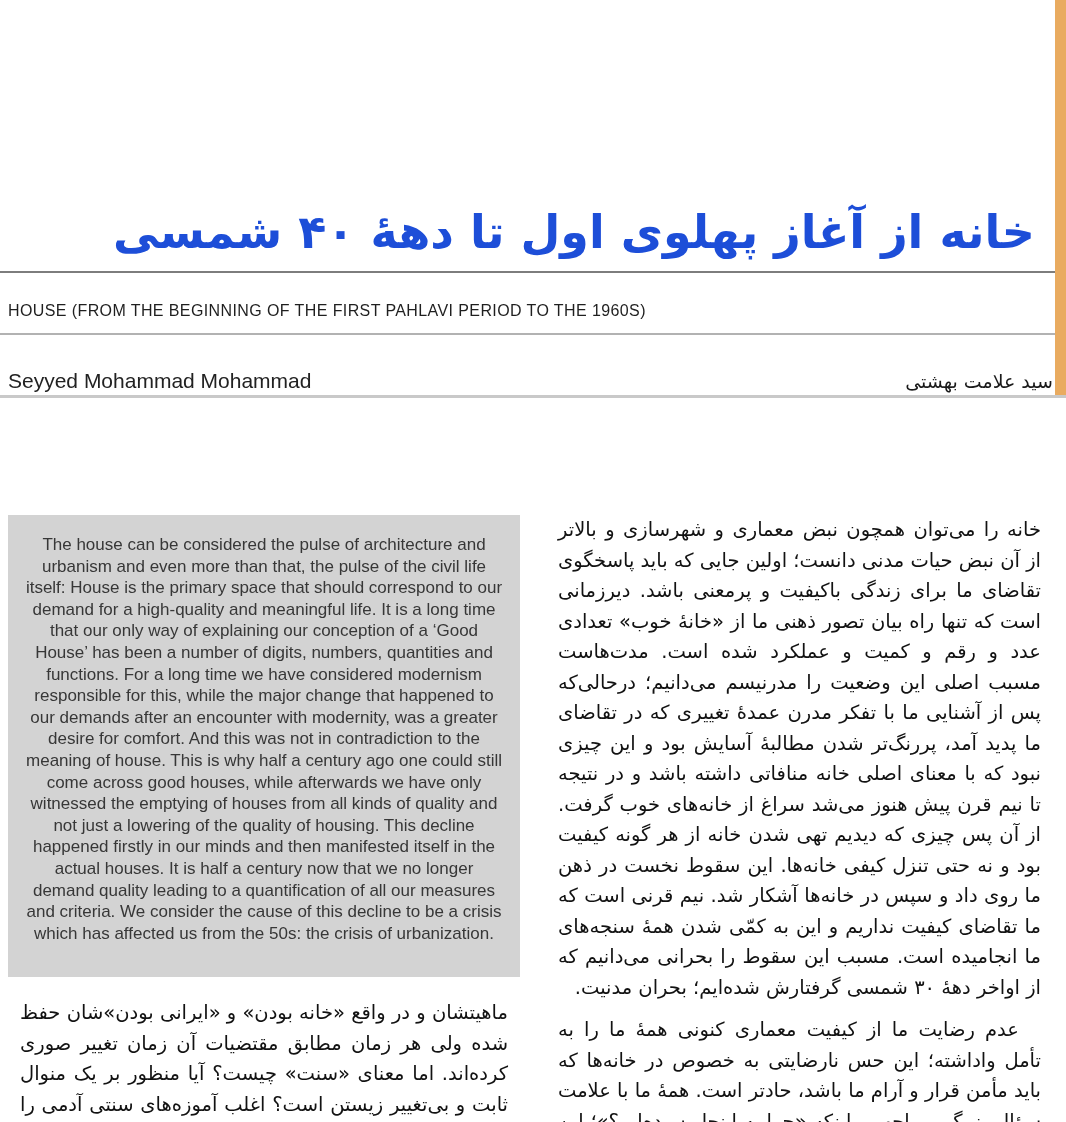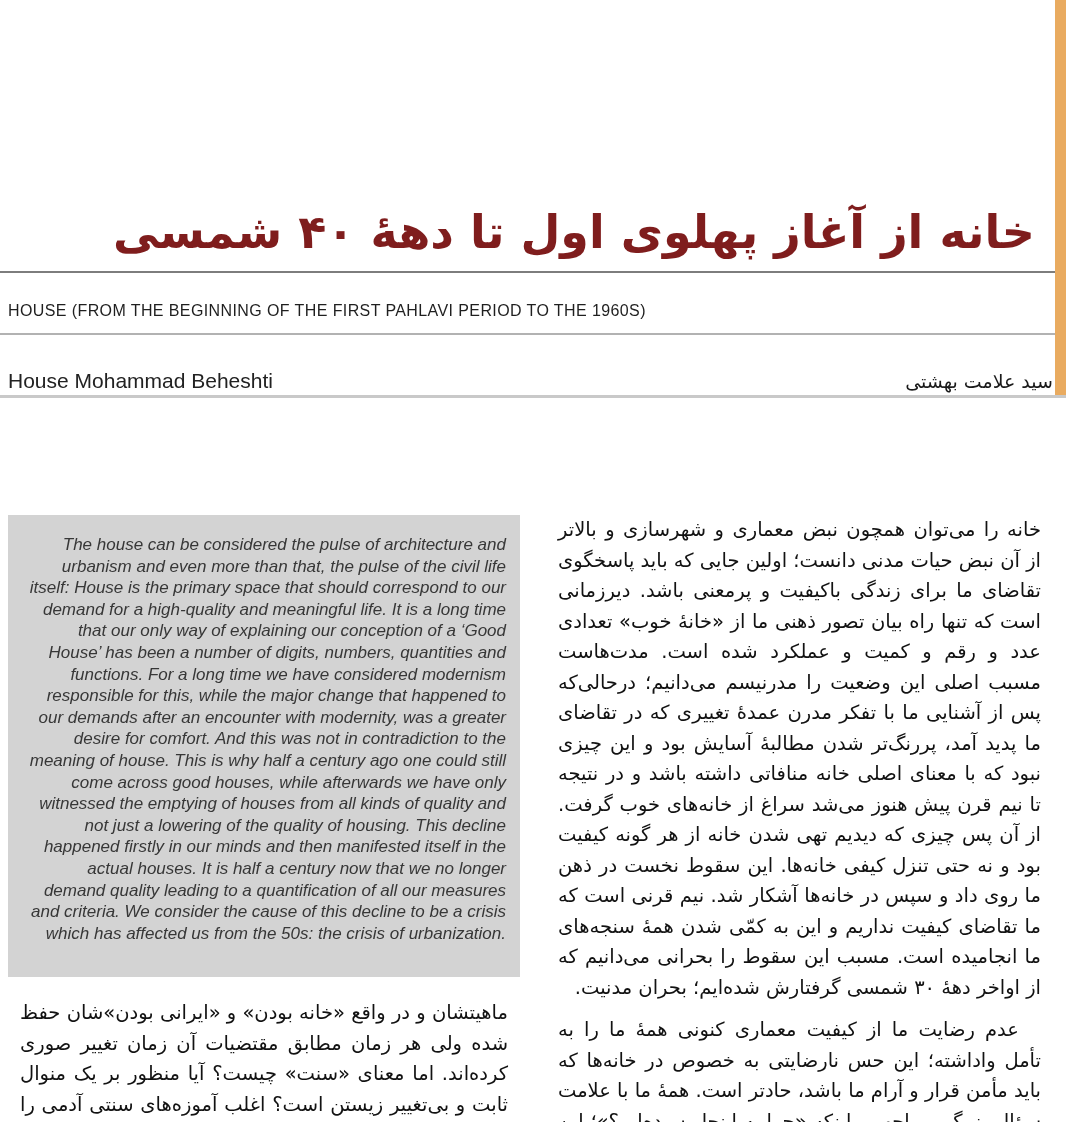--- a/index.html
+++ b/index.html
@@ -27,21 +27,21 @@
 
   .title-fa {
     position: absolute;
     top: 200px;
     right: 31px;
     direction: rtl;
     font-family: "DejaVu Sans", sans-serif;
     font-weight: bold;
     font-size: 46px;
     line-height: 64px;
-    color: #7f1d1d;
+    color: #1d4ed8;
     letter-spacing: -1px;
     white-space: nowrap;
   }
   .title-en {
     position: absolute;
     top: 302px;
     left: 8px;
     font-size: 16px;
     font-weight: 400;
     letter-spacing: 0.4px;
@@ -71,22 +71,21 @@
     width: 512px;
     height: 462px;
     background: var(--abstract-bg, #D3D3D3);
     padding: 19px 14px 0 14px;
     overflow: hidden;
   }
   .abstract-text {
     font-size: 17px;
     line-height: 21.6px;
     color: #373737;
-    text-align: right;
-    font-style: italic;
+    text-align: center;
   }
   .fa-col {
     position: absolute;
     direction: rtl;
     font-family: "DejaVu Sans", sans-serif;
     font-size: 19.5px;
     line-height: 30.5px;
     color: #121212;
     text-align: justify;
     overflow: hidden;
@@ -105,21 +104,21 @@
 
   <h1 class="title-fa">خانه از آغاز پهلوی اول تا دهۀ ۴۰ شمسی</h1>
 
   <div class="rule rule-title"></div>
 
   <h2 class="title-en">HOUSE (FROM THE BEGINNING OF THE FIRST PAHLAVI PERIOD TO THE 1960S)</h2>
 
   <div class="rule rule-entitle"></div>
 
   <div class="author-row">
-    <span class="author-en">House Mohammad Beheshti</span>
+    <span class="author-en">Seyyed Mohammad Mohammad</span>
     <span class="author-fa">سید علامت بهشتی</span>
   </div>
 
   <div class="rule rule-author"></div>
 
   <div class="abstract-box">
     <p class="abstract-text">The house can be considered the pulse of architecture and urbanism and even more than that, the pulse of the civil life itself: House is the primary space that should correspond to our demand for a high-quality and meaningful life. It is a long time that our only way of explaining our conception of a ‘Good House’ has been a number of digits, numbers, quantities and functions. For a long time we have considered modernism responsible for this, while the major change that happened to our demands after an encounter with modernity, was a greater desire for comfort. And this was not in contradiction to the meaning of house. This is why half a century ago one could still come across good houses, while afterwards we have only witnessed the emptying of houses from all kinds of quality and not just a lowering of the quality of housing. This decline happened firstly in our minds and then manifested itself in the actual houses. It is half a century now that we no longer demand quality leading to a quantification of all our measures and criteria. We consider the cause of this decline to be a crisis which has affected us from the 50s: the crisis of urbanization.</p>
   </div>
 
   <div class="fa-col col-right-fa">

